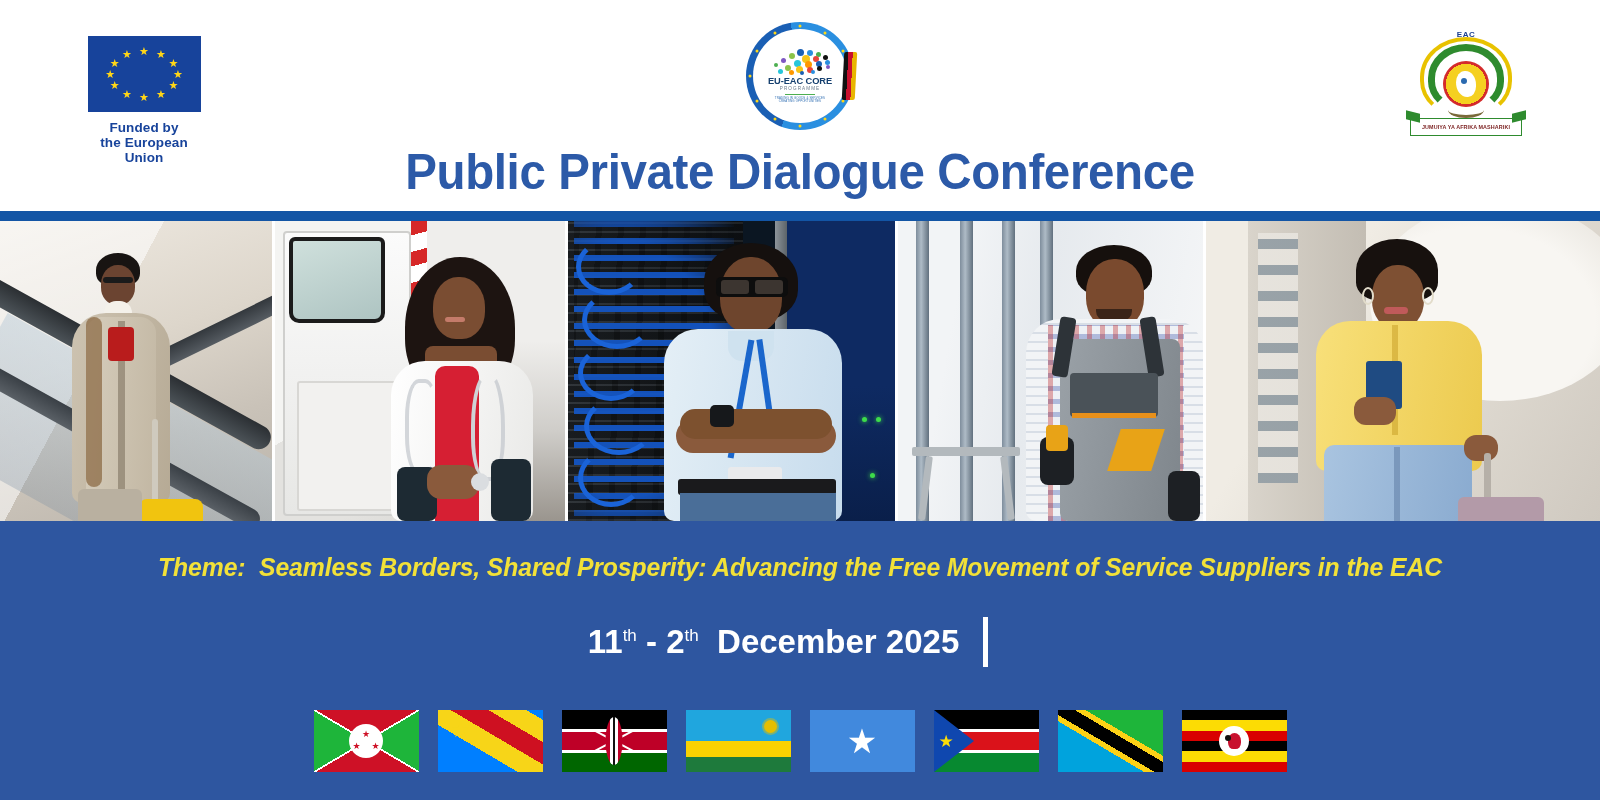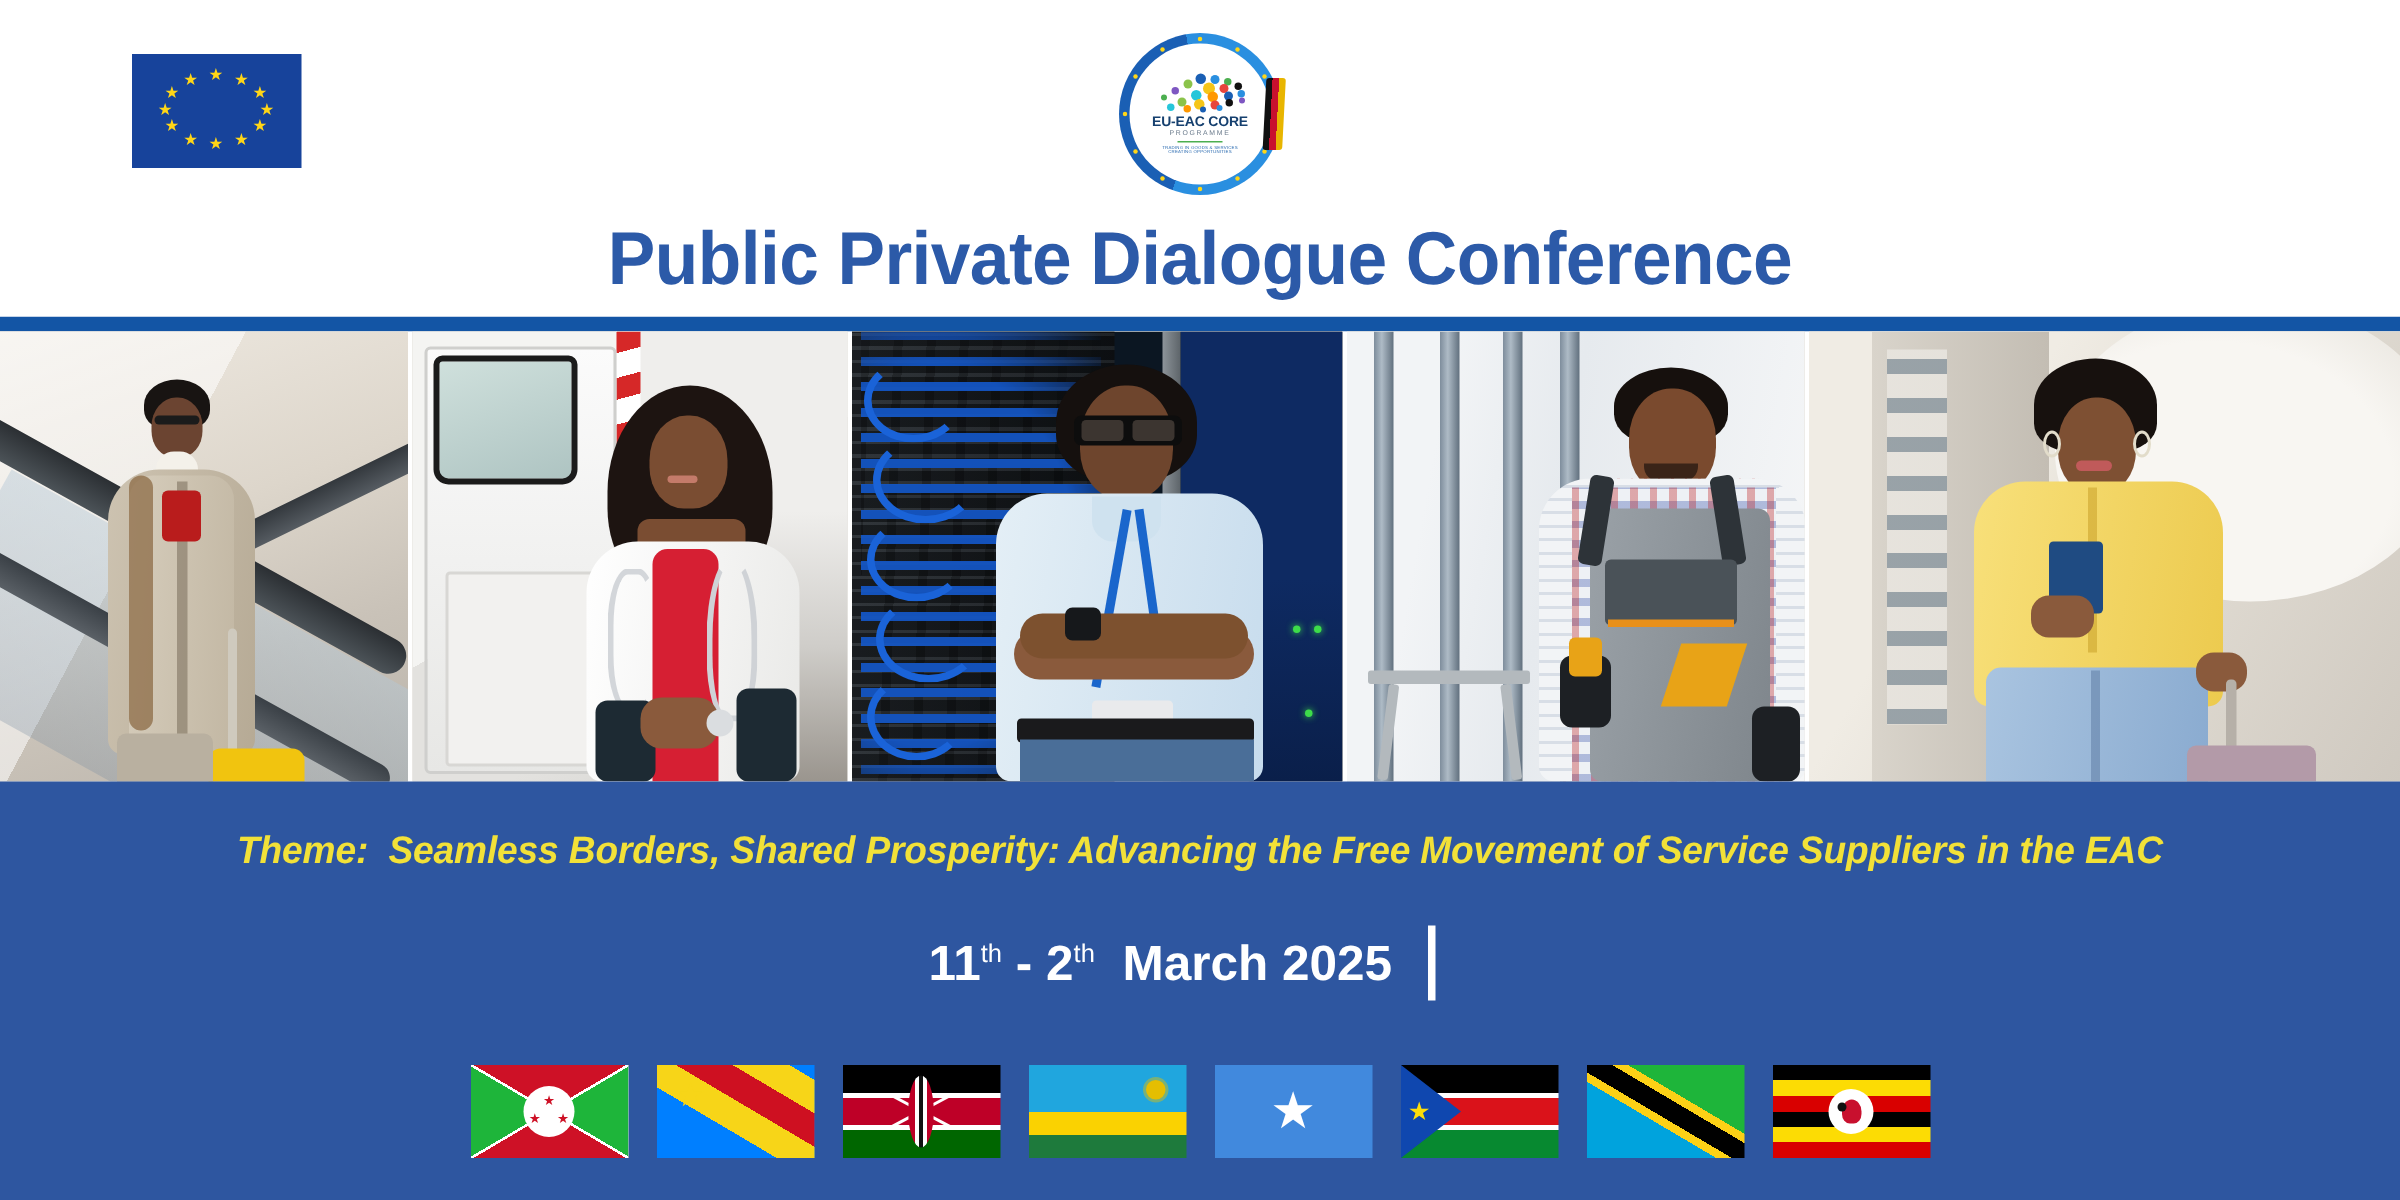--- a/index.html
+++ b/index.html
@@ -422,20 +422,24 @@
           <span class="eu-star" style="left: 80%; top: 50%;">★</span>
           <span class="eu-star" style="left: 75.9808%; top: 65%;">★</span>
           <span class="eu-star" style="left: 65%; top: 75.9808%;">★</span>
           <span class="eu-star" style="left: 50%; top: 80%;">★</span>
           <span class="eu-star" style="left: 35%; top: 75.9808%;">★</span>
           <span class="eu-star" style="left: 24.0192%; top: 65%;">★</span>
           <span class="eu-star" style="left: 20%; top: 50%;">★</span>
           <span class="eu-star" style="left: 24.0192%; top: 35%;">★</span>
           <span class="eu-star" style="left: 35%; top: 24.0192%;">★</span>
         </div>
+      <div class="eu-caption">
+        <div>Funded by</div>
+        <div>the European Union</div>
+      </div>
     </div>
 
     <div class="core-logo">
       <div class="core-ring"></div>
       <div id="core-dots-ring" style="position: absolute; inset: 0px;">
           <span class="core-dot" style="left: 50%; top: 3.5%;"></span>
           <span class="core-dot" style="left: 73.25%; top: 9.72982%;"></span>
           <span class="core-dot" style="left: 90.2702%; top: 26.75%;"></span>
           <span class="core-dot" style="left: 96.5%; top: 50%;"></span>
           <span class="core-dot" style="left: 90.2702%; top: 73.25%;"></span>
@@ -474,20 +478,32 @@
             <i style="left: 42px; top: 21px; width: 4px; height: 4px; background: rgb(42, 143, 224);"></i>
           </div>
         <div class="core-title">EU-EAC CORE</div>
         <div class="core-sub">PROGRAMME</div>
         <div class="core-bar"></div>
         <div class="core-tag">TRADING IN GOODS &amp; SERVICES</div>
         <div class="core-tag">CREATING OPPORTUNITIES</div>
       </div>
     </div>
 
+    <div class="eac-logo">
+      <div class="eac-top">EAC</div>
+      <div class="eac-outer"></div>
+      <div class="eac-wreath"></div>
+      <div class="eac-center">
+        <div class="eac-map"></div>
+      </div>
+      <div class="eac-hands"></div>
+      <div class="eac-scroll">
+        <span>JUMUIYA YA AFRIKA MASHARIKI</span>
+      </div>
+    </div>
 
     <div class="main-title">Public Private Dialogue Conference</div>
   </div>
 
   <div class="divider-top"></div>
 
   <div class="photo-strip">
 
     <div class="panel p1">
       <div class="bg"></div>
@@ -617,21 +633,21 @@
   </div>
 
   <div class="lower">
 
     <div class="theme">
       <span>Theme:</span>&nbsp;
       <span>Seamless Borders, Shared Prosperity: Advancing the Free Movement of Service Suppliers in the EAC</span>
     </div>
 
     <div class="datebar">
-      <span><span>11</span><sup>th</sup>&nbsp;<span>-</span>&nbsp;<span>2</span><sup>th</sup>&nbsp;&nbsp;<span>March 2025</span></span>
+      <span><span>11</span><sup>th</sup>&nbsp;<span>-</span>&nbsp;<span>2</span><sup>th</sup>&nbsp;&nbsp;<span>December 2025</span></span>
       <span class="vbar"></span>
     </div>
 
     <div class="flags">
       <div class="flag f-bi">
         <div class="top"></div>
           <div class="disc"></div>
         <span class="st" style="left:50%; top:38%;">★</span>
         <span class="st" style="left:41%; top:58%;">★</span>
         <span class="st" style="left:59%; top:58%;">★</span>

